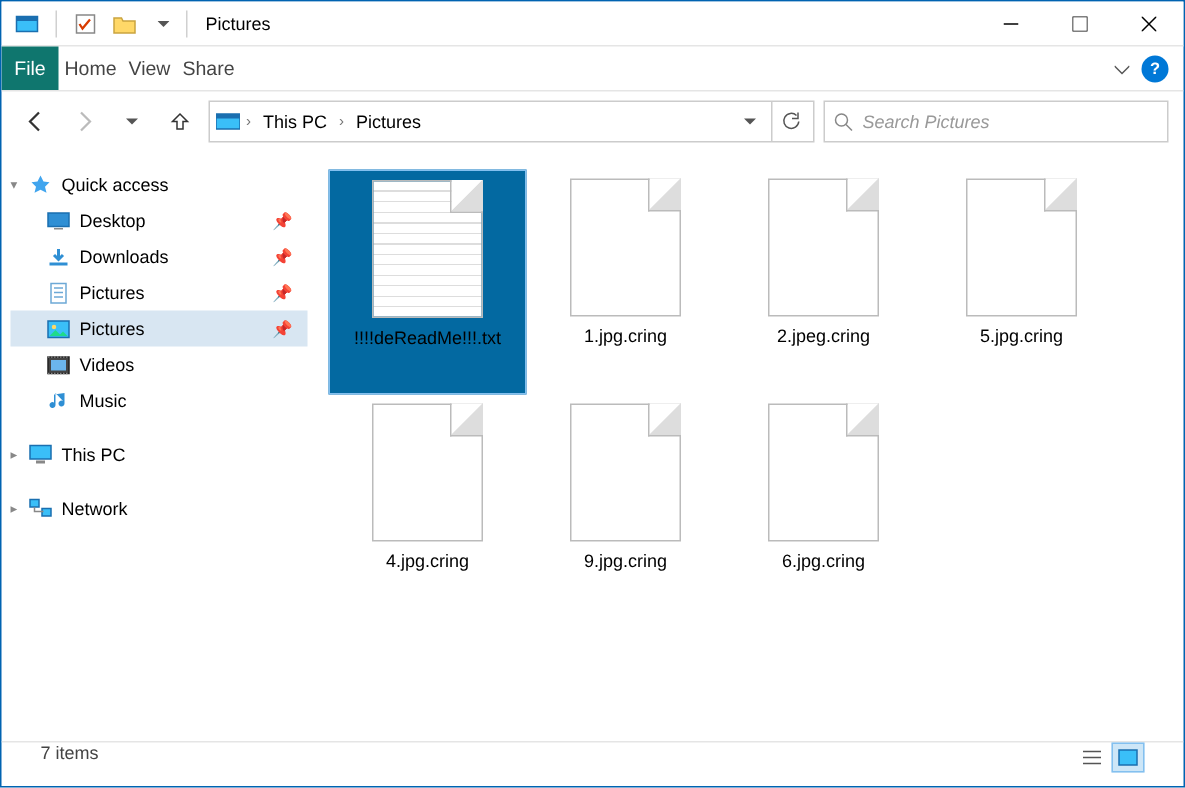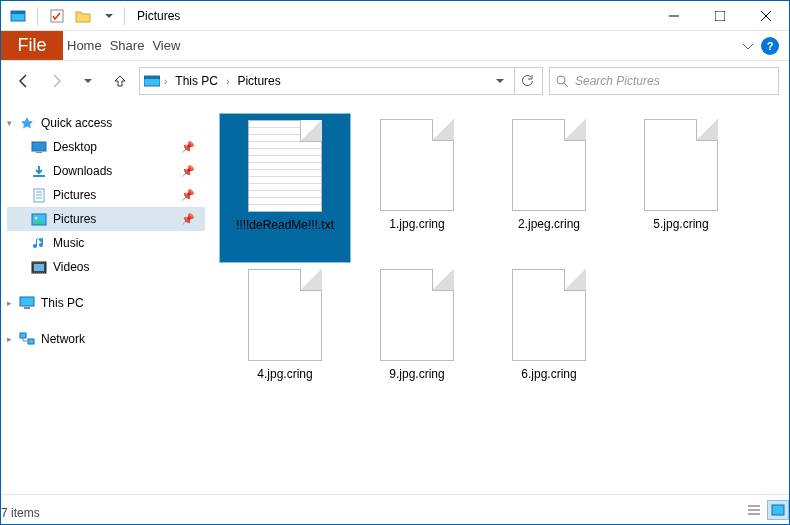--- a/index.html
+++ b/index.html
@@ -6,21 +6,21 @@
 body{background:#fff;width:790px;height:525px;overflow:hidden;border:1px solid #0063b1}
 .titlebar{height:30px;background:#fff;display:flex;align-items:center;padding:0 0 0 6px;border-bottom:1px solid #e5e5e5}
 .titlebar .qat{display:flex;align-items:center;gap:4px}
 .titlebar .qat-item{width:22px;height:22px;display:flex;align-items:center;justify-content:center}
 .titlebar .sep{width:1px;height:18px;background:#d0d0d0;margin:0 4px}
 .titlebar .title{margin-left:8px;font-size:12px;color:#000}
 .titlebar .wctrls{margin-left:auto;display:flex}
 .titlebar .wbtn{width:46px;height:30px;display:flex;align-items:center;justify-content:center}
 .titlebar .wbtn svg{width:10px;height:10px}
 .ribbon{height:30px;display:flex;align-items:stretch;border-bottom:1px solid #e5e5e5}
-.ribbon .file{background:#c2410c;color:#fff;width:62px;display:flex;align-items:center;justify-content:center;font-size:18px}
+.ribbon .file{background:#0f766e;color:#fff;width:38px;display:flex;align-items:center;justify-content:center;font-size:13px}
 .ribbon .tab{padding:0 4px;display:flex;align-items:center;color:#444;font-size:13px}
 .ribbon .right{margin-left:auto;display:flex;align-items:center;padding-right:10px;gap:8px}
 .ribbon .help{width:18px;height:18px;border-radius:50%;background:#0078d7;color:#fff;display:flex;align-items:center;justify-content:center;font-size:11px;font-weight:bold}
 .navrow{height:40px;display:flex;align-items:center;padding:6px 10px;gap:6px}
 .navbtn{width:26px;height:26px;display:flex;align-items:center;justify-content:center;color:#555}
 .navbtn.disabled{color:#bbb}
 .addrbar{flex:1;height:28px;border:1px solid #ccc;display:flex;align-items:center;padding:0 4px;gap:4px}
 .crumb{padding:2px 4px;color:#000}
 .chev{color:#777;font-size:10px}
 .addrbar .spacer{flex:1}
@@ -39,21 +39,21 @@
 .nav .caret{position:absolute;left:0;color:#888;font-size:9px}
 .icon16{width:16px;height:16px;display:flex;align-items:center;justify-content:center}
 .content{flex:1;padding:12px 8px;display:flex;flex-wrap:wrap;align-content:flex-start;gap:0;position:relative}
 .fileitem{width:132px;height:150px;display:flex;flex-direction:column;align-items:center;padding-top:6px}
 .fileitem.sel{border:1px solid #83c0ef;background:#0369a1}
 .fileicon{width:74px;height:92px;position:relative;margin-bottom:6px}
 .fileicon .page{position:absolute;inset:0;background:#fff;border:1px solid #bbb}
 .fileicon .fold{position:absolute;top:0;right:0;width:22px;height:22px;background:linear-gradient(135deg,#fff 0 48%,#ddd 50% 100%);border-left:1px solid #bbb;border-bottom:1px solid #bbb}
 .fileicon.txt .page{background:repeating-linear-gradient(to bottom,#fff 0 6px,#ddd 6px 7px)}
 .filelabel{text-align:center;font-size:12px;line-height:1.3;max-width:120px;word-wrap:break-word}
-.status{height:26px;border-top:1px solid #e5e5e5;display:flex;align-items:flex-end;padding:0 0;color:#444}
+.status{height:26px;border-top:1px solid #e5e5e5;display:flex;align-items:flex-start;padding:0 26px;color:#444}
 .status .views{margin-left:auto;display:flex;gap:2px}
 .status .vbtn{width:22px;height:20px;border:1px solid transparent;display:flex;align-items:center;justify-content:center}
 .status .vbtn.active{border-color:#83c0ef;background:#cde6f7}
 .watermark{position:absolute;top:50%;left:50%;transform:translate(-50%,-50%);font-size:140px;font-weight:bold;color:rgba(0,0,0,0.04);letter-spacing:-6px;pointer-events:none;white-space:nowrap;font-style:italic}
 .watermark .red{color:rgba(200,40,40,0.05)}
 </style>
 </head>
 <body>
 
 <div class="watermark">
@@ -103,22 +103,22 @@
         <svg>
           <path d="M0 0l10 10M10 0L0 10" stroke="#000"></path>
         </svg>
       </div>
   </div>
 </div>
 
 <div class="ribbon">
   <div class="file">File</div>
   <div class="tab">Home</div>
+  <div class="tab">View</div>
   <div class="tab">Share</div>
-  <div class="tab">View</div>
   <div class="right">
     <svg width="10" height="10">
         <path d="M0 3l5 5 5-5" fill="none" stroke="#555"></path>
       </svg>
     <div class="help">?</div>
   </div>
 </div>
 
 <div class="navrow">
   <div class="navbtn">
@@ -223,34 +223,34 @@
               <circle cx="5" cy="6" r="1.5" fill="#ffd868"></circle>
               <path d="M2 12l4-4 3 3 2-2 3 3" fill="#1edb8a"></path>
             </svg>
           </span>
           <span>Pictures</span>
           <span class="pin">📌</span>
         </div>
         <div class="item">
           <span class="icon16">
             <svg width="16" height="15">
-              <path d="M6 2v8a2 2 0 1 1-1-1.7V3l7-1v7a2 2 0 1 1-1-1.7" fill="#2f8fd4"></path>
-            </svg>
-          </span>
-          <span>Music</span>
-        </div>
-        <div class="item">
-          <span class="icon16">
-            <svg width="16" height="15">
               <rect x="1" y="2" width="14" height="11" fill="#444" stroke="#222"></rect>
               <rect x="3" y="4" width="10" height="7" fill="#6bb5ec"></rect>
               <path d="M1 2h14M1 13h14" stroke="#888" stroke-dasharray="1"></path>
             </svg>
           </span>
           <span>Videos</span>
+        </div>
+        <div class="item">
+          <span class="icon16">
+            <svg width="16" height="15">
+              <path d="M6 2v8a2 2 0 1 1-1-1.7V3l7-1v7a2 2 0 1 1-1-1.7" fill="#2f8fd4"></path>
+            </svg>
+          </span>
+          <span>Music</span>
         </div>
       </div>
     <div class="spacer"></div>
     <div class="item top">
       <span class="caret">▸</span>
       <span class="icon16">
           <svg width="16" height="14">
             <rect x="1" y="1" width="14" height="9" fill="#3abff8" stroke="#1a6fb0"></rect>
             <rect x="5" y="11" width="6" height="2" fill="#888"></rect>
           </svg>

